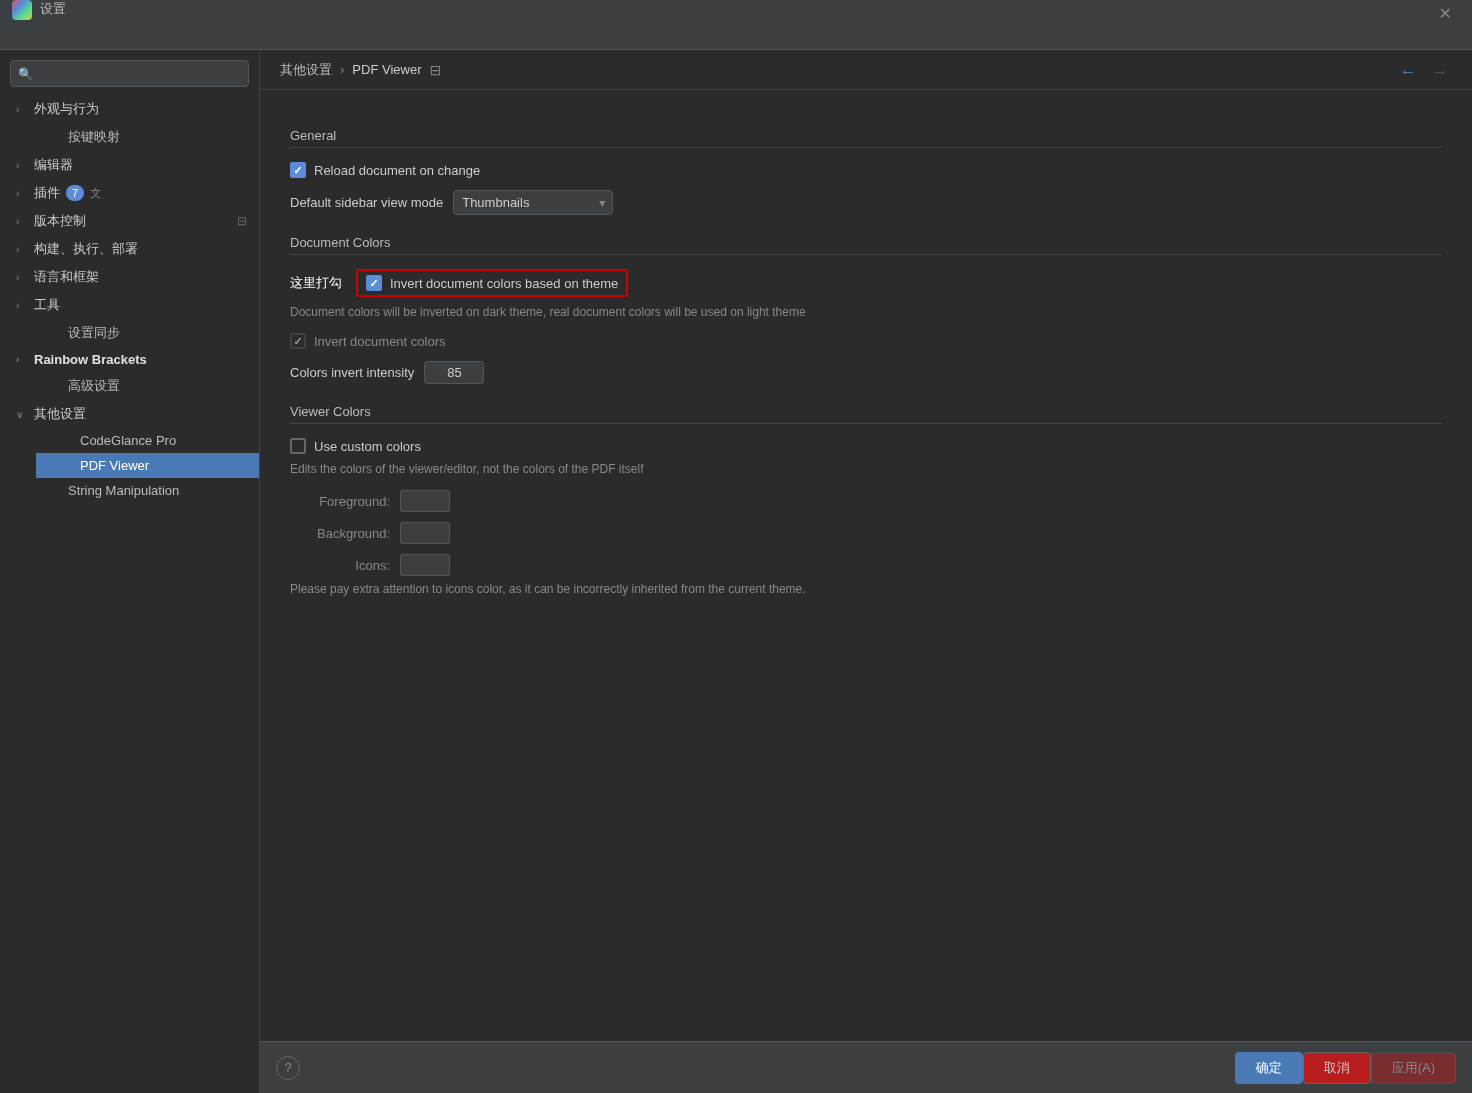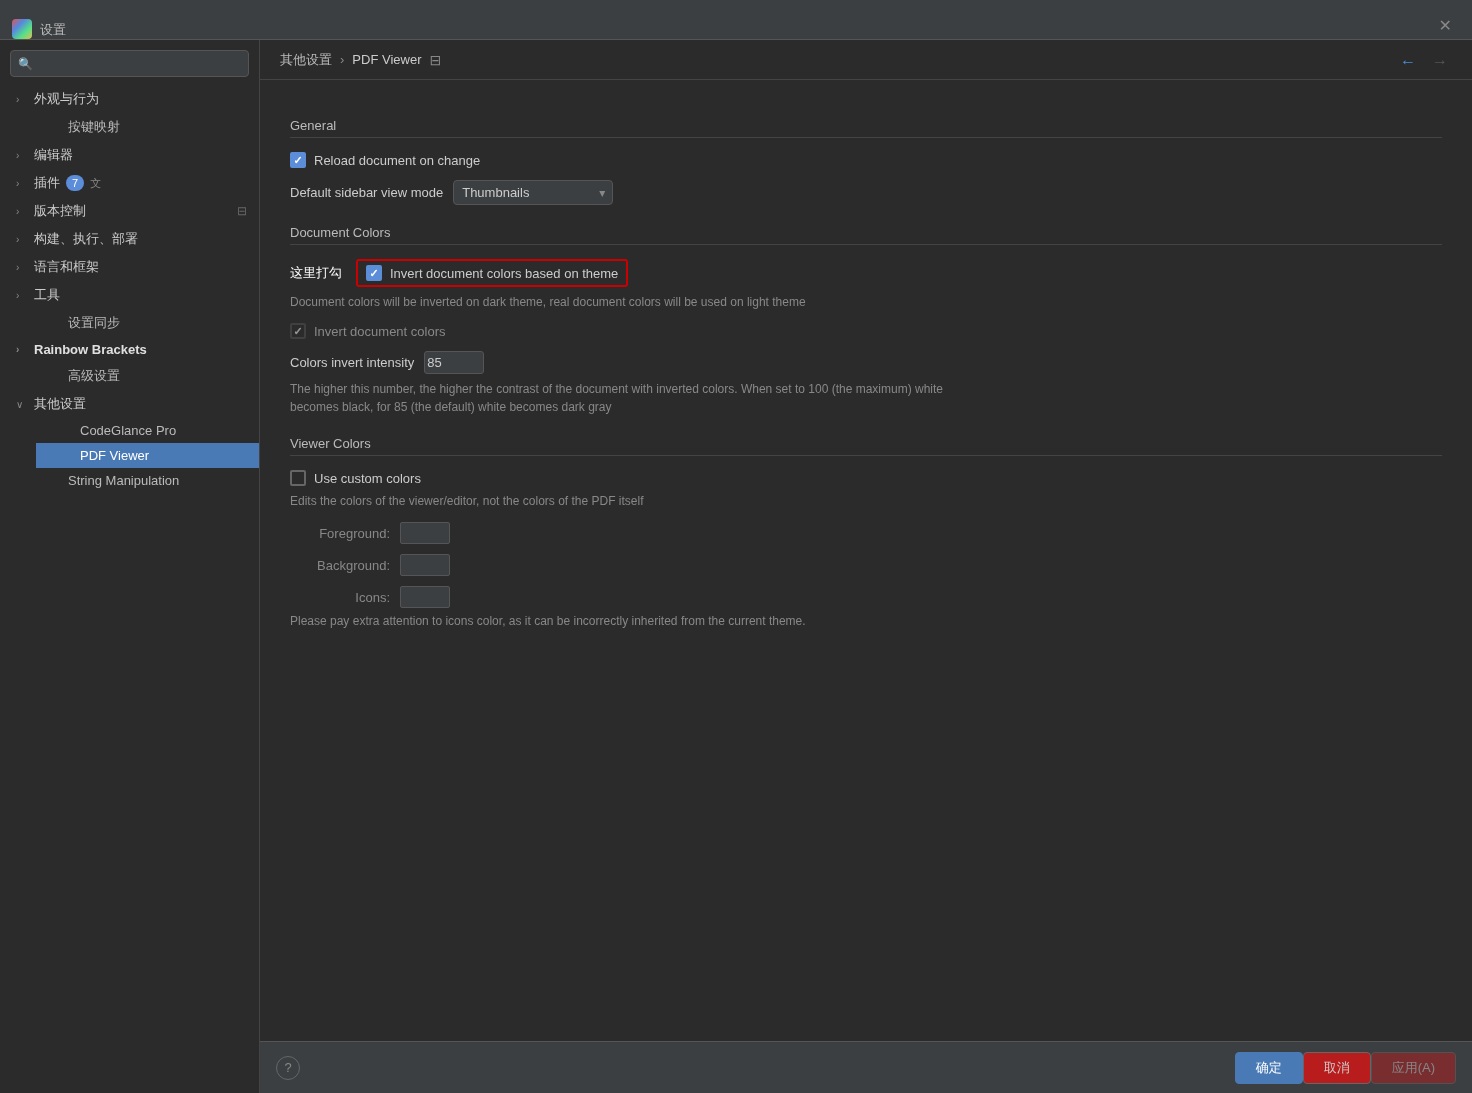--- a/index.html
+++ b/index.html
@@ -10,23 +10,23 @@
       width: 1472px;
       height: 1093px;
       overflow: hidden;
       display: flex;
       flex-direction: column;
     }
 
     
     .title-bar {
       background: #3c3f41;
-      height: 40px;
-      display: flex;
-      align-items: flex-end;
+      height: 50px;
+      display: flex;
+      align-items: flex-start;
       padding: 0 12px;
       border-bottom: 1px solid #555;
       flex-shrink: 0;
     }
     .title-bar-icon {
       width: 20px;
       height: 20px;
       margin-right: 8px;
       background: linear-gradient(135deg, #e05555, #5588e0, #55e088, #e0c055);
       border-radius: 4px;
@@ -284,21 +284,21 @@
       pointer-events: none;
       font-size: 12px;
     }
 
     
     .number-input {
       background: #3c3f41;
       border: 1px solid #555;
       border-radius: 3px;
       color: #ccc;
-      padding: 3px 2px;
+      padding: 3px 22px;
       font-size: 13px;
       width: 60px;
       outline: none;
     }
 
     
     .color-swatch {
       width: 50px;
       height: 22px;
       background: #3c3f41;
@@ -516,21 +516,20 @@
             </div>
             <span class="setting-label" style="color:#888;">Invert document colors</span>
           </div>
         </div>
 
         <div class="setting-row">
           <span class="setting-label">Colors invert intensity</span>
           <input class="number-input" type="text" value="85" style="">
         </div>
 
-        <div class="setting-desc">The higher this number, the higher the contrast of the document with inverted colors. When set to 100 (the maximum) white becomes black, for 85 (the default) white becomes dark gray</div>
       </div>
 
       <div class="subsection">
         <div class="section-title">Viewer Colors</div>
 
         <div class="setting-row">
           <div class="checkbox-wrap">
             <div class="checkbox unchecked"></div>
             <span class="setting-label">Use custom colors</span>
           </div>

